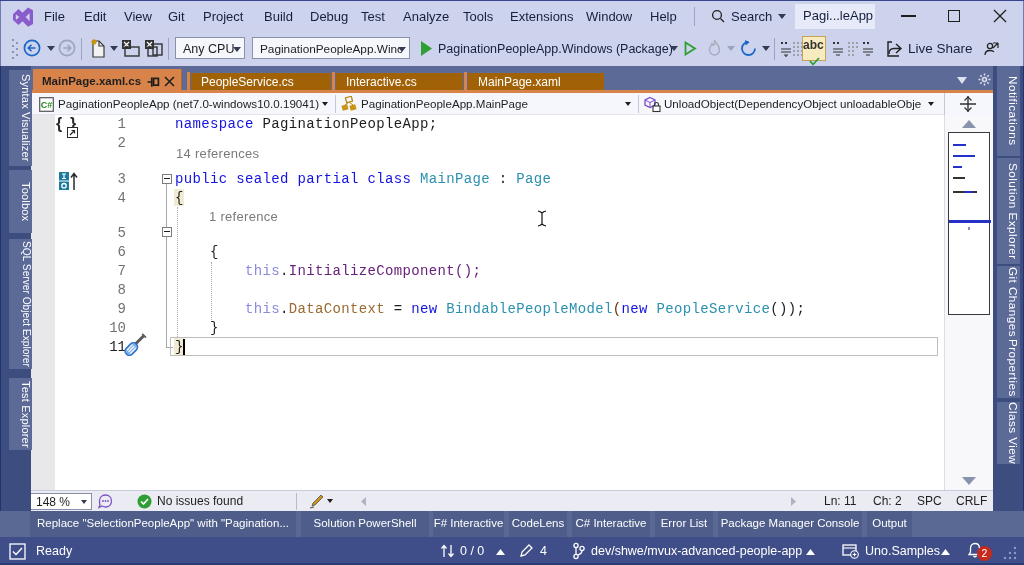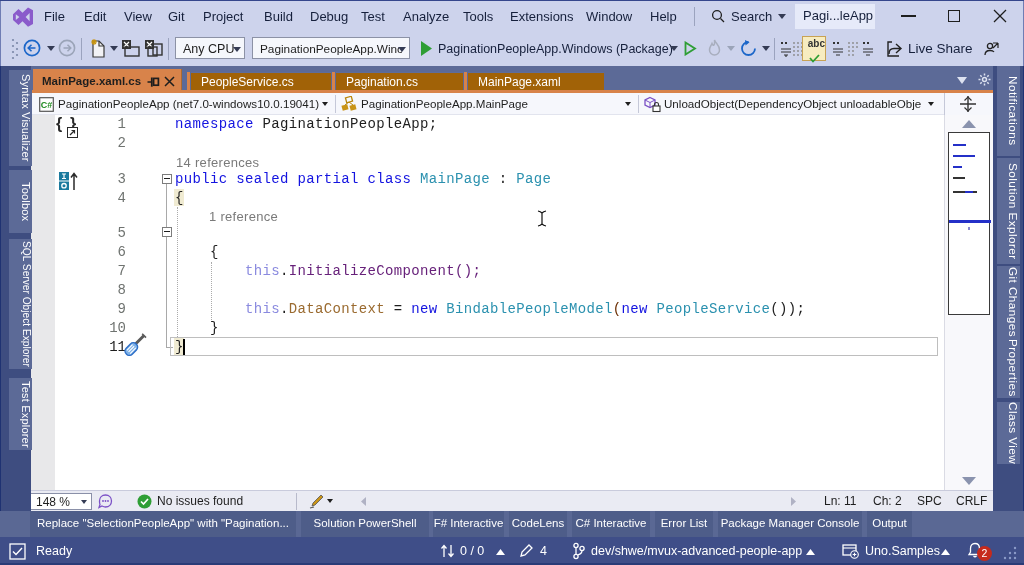--- a/index.html
+++ b/index.html
@@ -178,21 +178,21 @@
         <circle cx="10" cy="6" r="0.9"></circle>
         <circle cx="2" cy="10" r="0.9"></circle>
         <circle cx="6" cy="10" r="0.9"></circle>
         <circle cx="10" cy="10" r="0.9"></circle>
         <circle cx="2" cy="14" r="0.9"></circle>
         <circle cx="6" cy="14" r="0.9"></circle>
         <circle cx="10" cy="14" r="0.9"></circle>
       </g>
     </svg>
     <div class="abs" style="left:802px;top:4px;width:24px;height:25px;background:#F7ECC0;border:1px solid #C8A254">
-      <div style="font-size:10px;color:#333;font-weight:bold;text-align:right;margin-top:1px">abc</div>
+      <div style="font-size:12px;color:#333;font-weight:bold;text-align:left;margin-top:1px">abc</div>
       <svg style="margin-left:6px" width="11" height="9" viewBox="0 0 11 9">
         <path d="M1,4 L4,7.5 L10,1" stroke="#2E9E35" stroke-width="1.8" fill="none"></path>
       </svg>
     </div>
     <svg class="abs" style="left:832px;top:9px" width="13" height="17" viewBox="0 0 13 17">
       <path d="M1,2 L3,2 M5,2 L7,2" stroke="#333" stroke-width="2"></path>
       <path d="M1,8 L11,8 M1,11 L11,11 M4,14 L8,14" stroke="#333" stroke-width="1.2"></path>
     </svg>
     <svg class="abs" style="left:847px;top:9px" width="12" height="16" viewBox="0 0 12 16">
       <g fill="#888">
@@ -252,21 +252,21 @@
   <svg class="abs" style="left:957px;top:77px" width="10" height="7" viewBox="0 0 10 7">
     <path d="M0,0 L10,0 L5,7 Z" fill="#DDE2F0"></path>
   </svg>
   <svg class="abs" style="left:977px;top:72px" width="15" height="15" viewBox="0 0 15 15">
     <circle cx="7.5" cy="7.5" r="2" fill="none" stroke="#DDE2F0" stroke-width="1.5"></circle>
     <path d="M7.5,1.5 L7.5,3.5 M7.5,11.5 L7.5,13.5 M1.5,7.5 L3.5,7.5 M11.5,7.5 L13.5,7.5 M3.3,3.3 L4.7,4.7 M10.3,10.3 L11.7,11.7 M3.3,11.7 L4.7,10.3 M10.3,4.7 L11.7,3.3" stroke="#DDE2F0" stroke-width="1.5"></path>
   </svg>
   <div class="abs osep" style="left:187px"></div>
   <div class="abs dtab" style="left:191px;width:140px">PeopleService.cs</div>
   <div class="abs osep" style="left:332px"></div>
-  <div class="abs dtab" style="left:336px;width:127px">Pagination.cs</div>
+  <div class="abs dtab" style="left:336px;width:127px">Interactive.cs</div>
   <div class="abs osep" style="left:464px"></div>
   <div class="abs dtab" style="left:468px;width:136px">MainPage.xaml</div>
   <div class="abs" id="orangestrip"></div>
 
   <div class="abs" id="crumbbar">
     <svg class="abs" style="left:8px;top:4px" width="15" height="15" viewBox="0 0 15 15">
       <rect x="0.7" y="0.7" width="13.6" height="13.6" fill="#FFF" stroke="#555" stroke-width="1.2"></rect>
       <text x="7.5" y="11" font-size="9" fill="#1E8A1E" text-anchor="middle" font-weight="bold">C#</text>
     </svg>
     <span class="crumbtext" style="left:27px">PaginationPeopleApp (net7.0-windows10.0.19041)</span>
@@ -316,21 +316,21 @@
     <div class="ln" style="top:56px">3</div>
     <div class="ln" style="top:75px">4</div>
     <div class="ln" style="top:110px">5</div>
     <div class="ln" style="top:129px">6</div>
     <div class="ln" style="top:148px">7</div>
     <div class="ln" style="top:167px">8</div>
     <div class="ln" style="top:186px">9</div>
     <div class="ln" style="top:205px">10</div>
     <div class="ln" style="top:224px;color:#1E1E1E">11</div>
 
-    <div class="lens" style="left:145px;top:40px">14 references</div>
+    <div class="lens" style="left:145px;top:31px">14 references</div>
     <div class="lens" style="left:178px;top:94px">1 reference</div>
 
     <div class="code" style="top:56px"><span class="kw">public sealed partial class</span> <span class="ty">MainPage</span> : <span class="ty">Page</span></div>
     <div class="code" style="top:1px"><span class="kw">namespace</span> PaginationPeopleApp;</div>
     <div class="code" style="top:75px">{</div>
     <div class="code" style="top:129px">    {</div>
     <div class="code" style="top:148px">        <span class="th">this</span>.<span class="mt">InitializeComponent</span><span class="mt">();</span></div>
     <div class="code" style="top:186px">        <span class="th">this</span>.<span class="pr">DataContext</span> = <span class="kw">new</span> <span class="ty">BindablePeopleModel</span><span style="color:#6B2D00">(</span><span class="kw">new</span> <span class="ty">PeopleService</span>());</div>
     <div class="code" style="top:205px">    }</div>
     <div class="code" style="top:224px">}</div>

